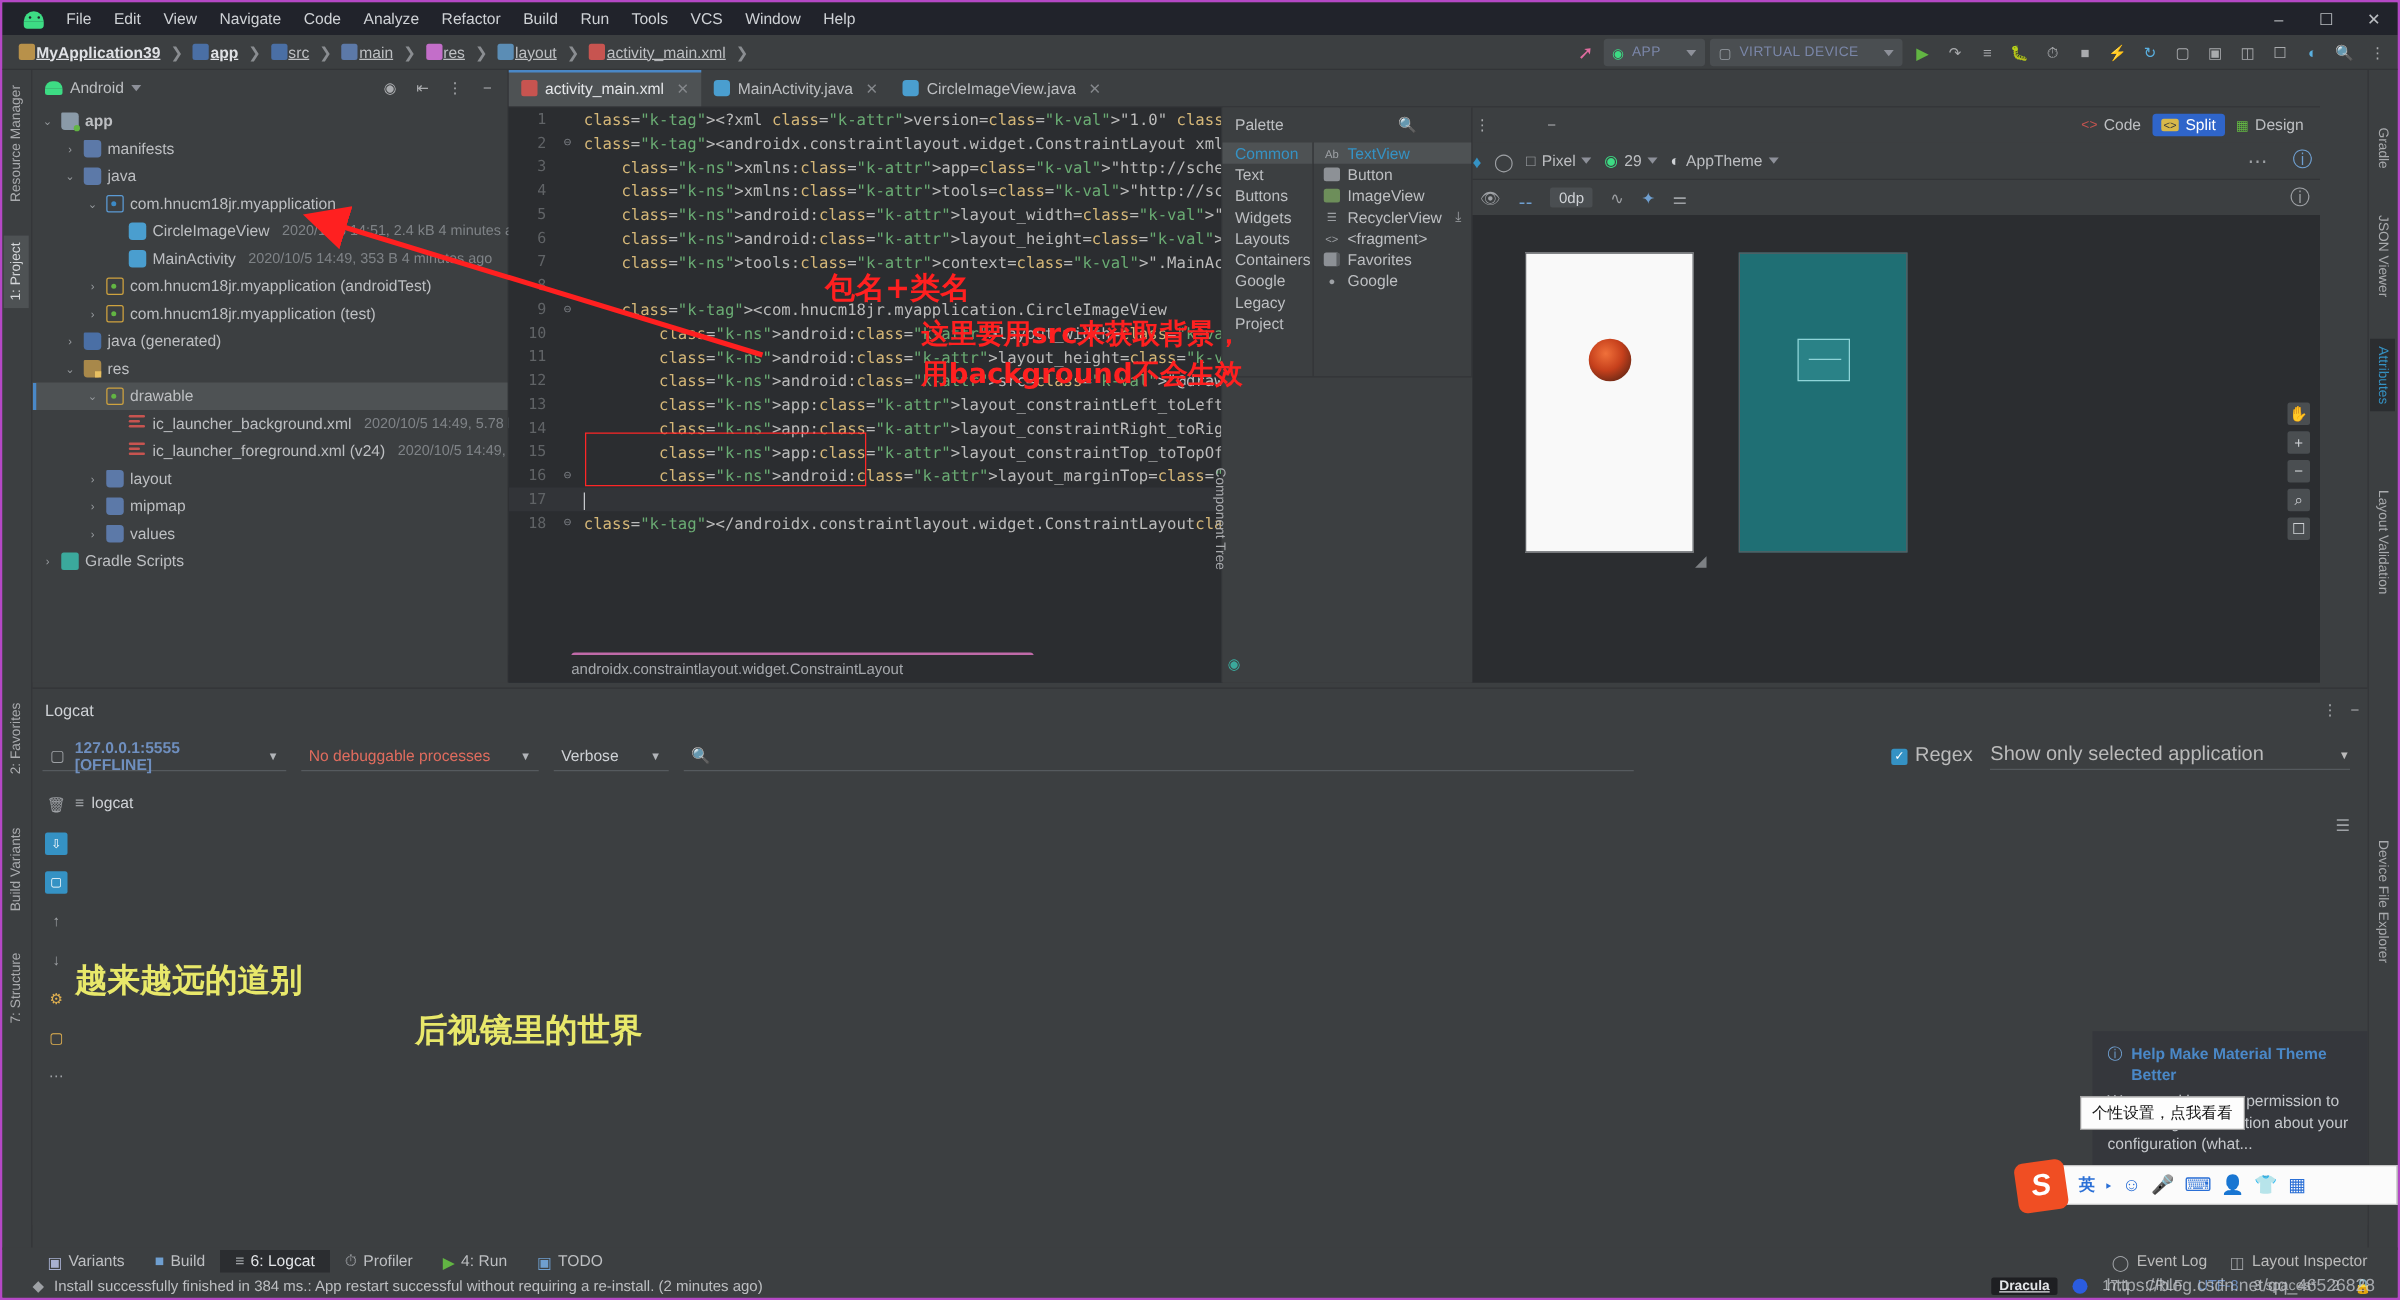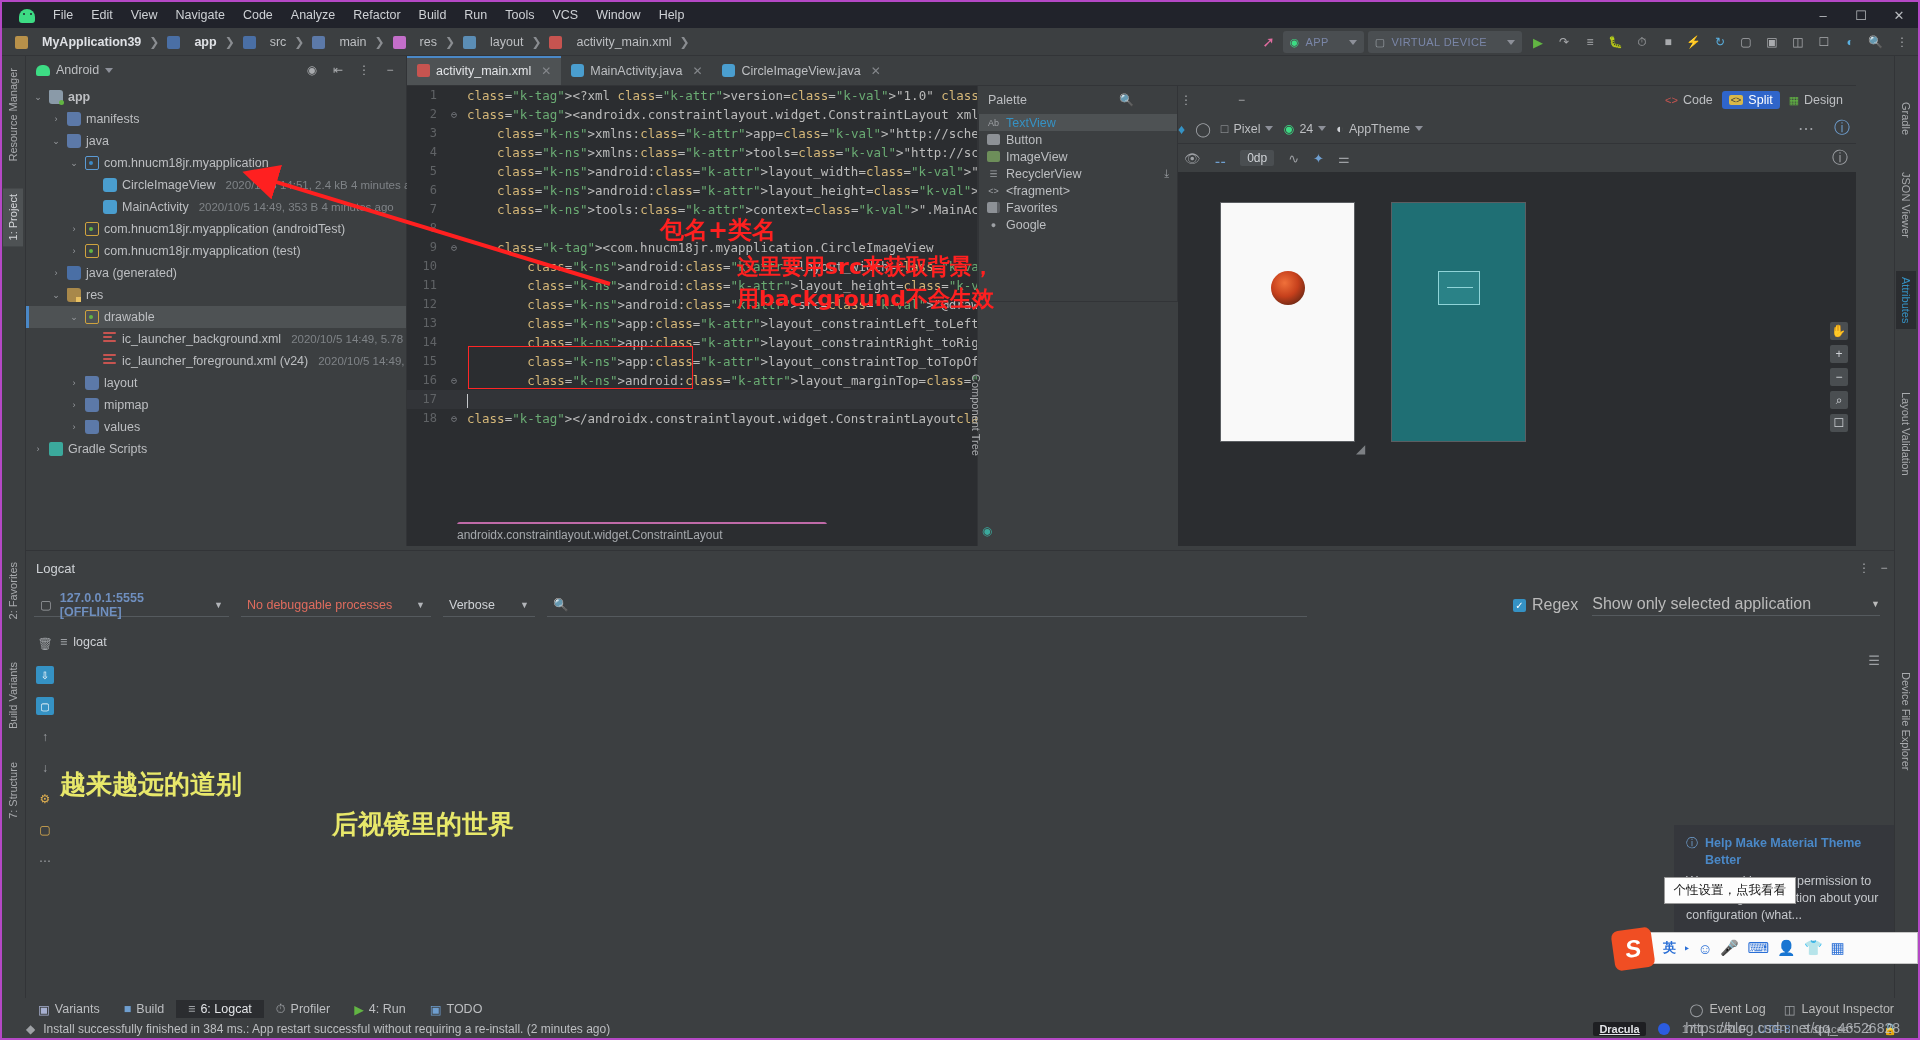--- a/index.html
+++ b/index.html
@@ -48,21 +48,21 @@
   .win-btn { width: 38px; height: 26px; display:flex;align-items:center;justify-content:center;
     color:#b9bcc0; font-size: 13px; }
 
   
   .navbar {
     position: absolute; left: 0; top: 26px; width: 1916px; height: 28px;
     background: #3c3f41; display: flex; align-items: center;
     border-bottom: 1px solid #323437;
   }
   .crumbs { display: flex; align-items: center; padding-left: 10px; gap: 2px; font-size: 12.5px; }
-  .crumb { display: flex; align-items: flex-end; gap: 14px; color: #bdbfc2; padding: 1px 3px; }
+  .crumb { display: flex; align-items: flex-start; gap: 1px; color: #bdbfc2; padding: 1px 3px; text-decoration: underline; }
   .crumb.bold { font-weight: bold; color: #dfe1e5; }
   .crumb-sep { color: #8a8d91; margin: 0 3px; font-size: 12px; }
   .ci { width: 13px; height: 13px; border-radius: 2px; display:inline-block; flex:none; }
   .ci.folder-blue { background: #5c79a8; }
   .ci.module { background: #4a6fa5; }
   .ci.res { background: #c36ec9; }
   .ci.layout { background: #5b8db5; }
   .ci.xmlfile { background: #c75450; }
   .ci.java-pkg { background: #b8914a; }
 
@@ -663,21 +663,21 @@
       <div class="design-toolbar2">
         <span class="dt-item" style="color:#3592c4;font-size:14px;">♦</span>
         <span class="dt-item" style="color:#9ea1a5;font-size:14px;">◯</span>
         <span class="dt-item">
           <span style="color:#9ea1a5;">□</span>
           <span>Pixel</span>
           <span class="caret"></span>
         </span>
         <span class="dt-item">
           <span style="color:#3ddc84;">◉</span>
-          <span>24</span>
+          <span>29</span>
           <span class="caret"></span>
         </span>
         <span class="dt-item">
           <span style="color:#cfd2d6;">◐</span>
           <span>AppTheme</span>
           <span class="caret"></span>
         </span>
         <span style="margin-left:auto;padding-right:10px;color:#9ea1a5;">⋯</span>
         <span style="padding-right:6px;color:#6f9fd0;">ⓘ</span>
       </div>
@@ -694,20 +694,31 @@
 
       <div class="palette">
         <div class="pal-head">
           <span>Palette</span>
           <span class="spacer"></span>
           <span class="pp-ico" style="color:#3ba99c;">🔍</span>
           <span class="pp-ico">⋮</span>
           <span class="pp-ico">−</span>
         </div>
         <div class="pal-body">
+          <div class="pal-cats" id="pal-cats">
+              <div class="pal-cat sel">Common</div>
+              <div class="pal-cat">Text</div>
+              <div class="pal-cat">Buttons</div>
+              <div class="pal-cat">Widgets</div>
+              <div class="pal-cat">Layouts</div>
+              <div class="pal-cat">Containers</div>
+              <div class="pal-cat">Google</div>
+              <div class="pal-cat">Legacy</div>
+              <div class="pal-cat">Project</div>
+            </div>
           <div class="pal-items" id="pal-items">
               <div class="pal-item sel">
                 <span class="pico">Ab</span>
                 <span>TextView</span>
               </div>
               <div class="pal-item">
                 <span class="pico box"></span>
                 <span>Button</span>
               </div>
               <div class="pal-item">

